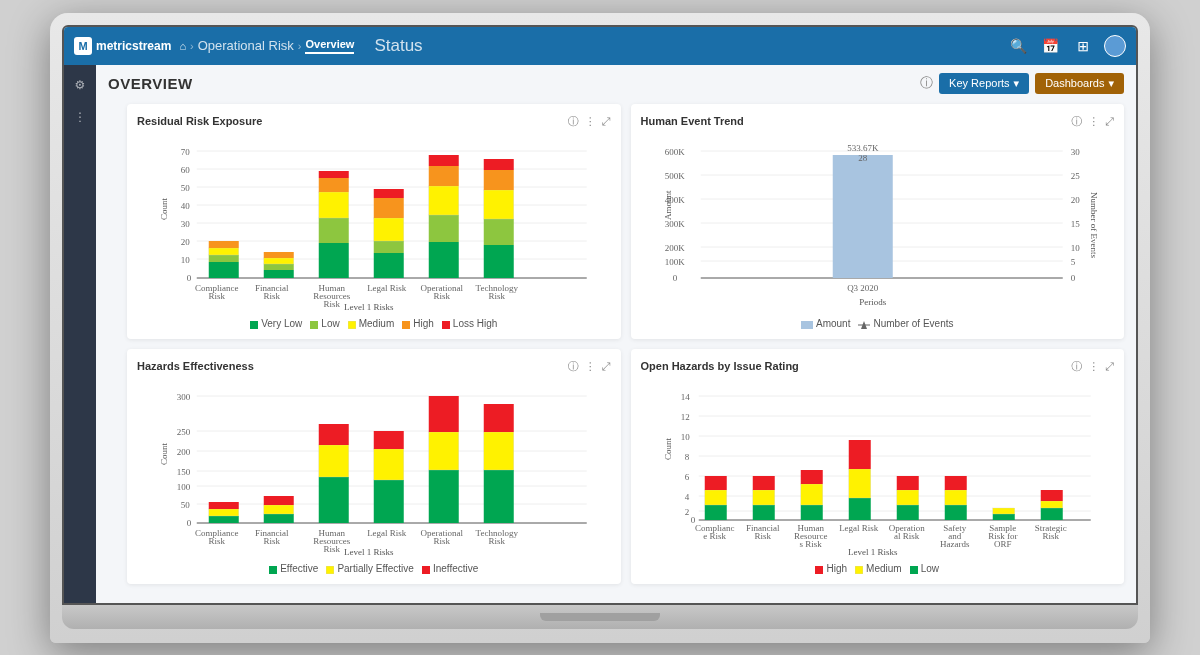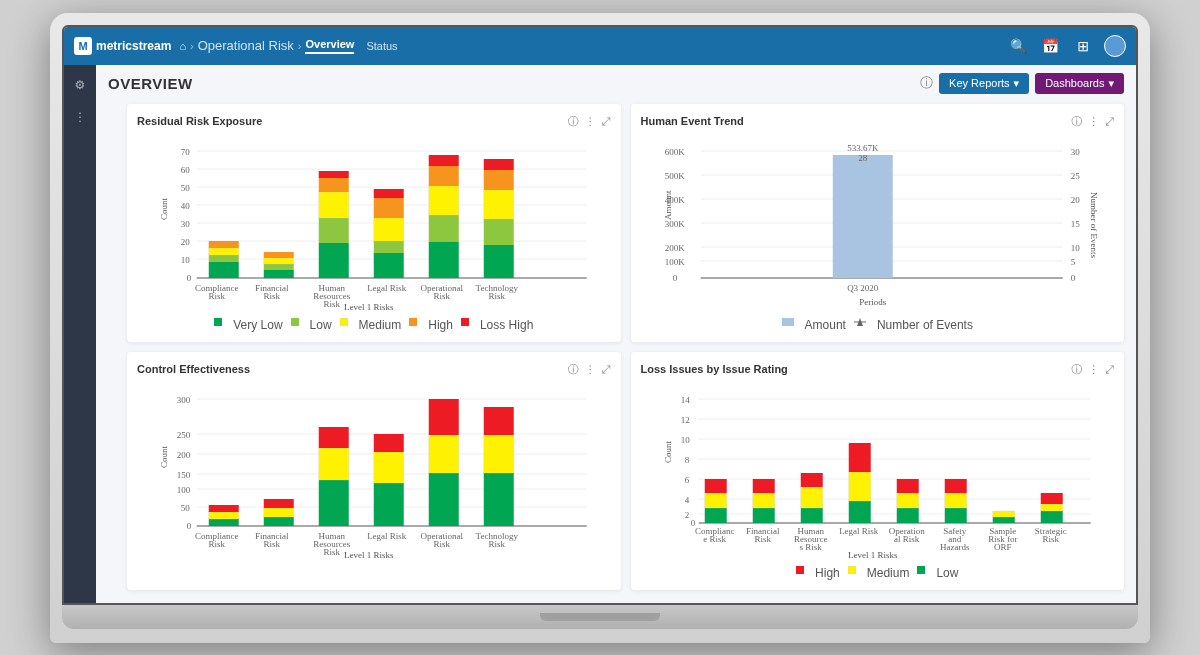--- a/index.html
+++ b/index.html
@@ -168,21 +168,21 @@
       border: none;
       padding: 4px 10px;
       border-radius: 3px;
       font-size: 11px;
       cursor: pointer;
       display: flex;
       align-items: center;
       gap: 4px;
     }
     .btn-secondary {
-      background: #701a75;
+      background: #a16207;
       color: white;
       border: none;
       padding: 4px 10px;
       border-radius: 3px;
       font-size: 11px;
       cursor: pointer;
       display: flex;
       align-items: center;
       gap: 4px;
     }
@@ -229,23 +229,23 @@
     }
     .chart-legend {
       display: flex;
       gap: 8px;
       justify-content: center;
       flex-wrap: wrap;
       margin-top: 4px;
     }
     .legend-item {
       display: flex;
-      align-items: flex-start;
-      gap: 11px;
-      font-size: 12px;
+      align-items: flex-end;
+      gap: 3px;
+      font-size: 10px;
       color: #555;
     }
     .axis-label {
       font-size: 9px;
       fill: #666;
     }
     .axis-title {
       font-size: 9px;
       fill: #555;
     }
@@ -260,21 +260,21 @@
       <div class="topnav-logo">
         <div class="logo-m">M</div>
         <span>metricstream</span>
       </div>
       <div class="topnav-breadcrumb">
         <span style="color:rgba(255,255,255,0.8)">⌂</span>
         <span class="breadcrumb-sep">›</span>
         <span style="color:rgba(255,255,255,0.8);font-size:13px;">Operational Risk</span>
         <span class="breadcrumb-sep">›</span>
         <span class="breadcrumb-active" style="font-size:11px;">Overview</span>
-        <span style="color:rgba(255,255,255,0.8);font-size:11px;margin-left:8px;">Status</span>
+        <span style="color:rgba(255,255,255,0.8);font-size:17px;margin-left:16px;">Status</span>
       </div>
       <div class="topnav-icons">
         <div class="nav-icon">🔍</div>
         <div class="nav-icon">📅</div>
         <div class="nav-icon">⊞</div>
         <div class="avatar-circle"></div>
       </div>
     </div>
 
     <div class="layout">
@@ -480,21 +480,21 @@
                   <line x1="0" y1="4" x2="12" y2="4" stroke="#666" stroke-width="1"></line>
                   <polygon points="6,0 9,8 3,8" fill="#666"></polygon>
                 </svg>
                 <span>Number of Events</span>
               </div>
             </div>
           </div>
 
           <div class="chart-card">
             <div class="chart-header">
-              <span class="chart-title">Control Effectiveness</span>
+              <span class="chart-title">Hazards Effectiveness</span>
               <div class="chart-controls">
                 <span class="chart-ctrl-icon">ⓘ</span>
                 <span class="chart-ctrl-icon">⋮</span>
                 <span class="chart-ctrl-icon">⤢</span>
               </div>
             </div>
             <div class="chart-container">
               <svg width="100%" height="175" viewBox="0 0 430 175">
 
                 <text x="18" y="20" class="axis-label">300</text>
@@ -548,25 +548,45 @@
                 <text x="173" y="172" class="axis-label" text-anchor="middle">Risk</text>
                 <text x="228" y="156" class="axis-label" text-anchor="middle">Legal Risk</text>
                 <text x="283" y="156" class="axis-label" text-anchor="middle">Operational</text>
                 <text x="283" y="164" class="axis-label" text-anchor="middle">Risk</text>
                 <text x="338" y="156" class="axis-label" text-anchor="middle">Technology</text>
                 <text x="338" y="164" class="axis-label" text-anchor="middle">Risk</text>
 
                 <text x="210" y="175" class="axis-title" text-anchor="middle">Level 1 Risks</text>
               </svg>
             </div>
+            <div class="chart-legend">
+              <div class="legend-item">
+                <svg width="8" height="8">
+                    <rect width="8" height="8" fill="#00a651"></rect>
+                  </svg>
+                <span>Effective</span>
+              </div>
+              <div class="legend-item">
+                <svg width="8" height="8">
+                    <rect width="8" height="8" fill="#fff200" stroke="#ccc" stroke-width="0.5"></rect>
+                  </svg>
+                <span>Partially Effective</span>
+              </div>
+              <div class="legend-item">
+                <svg width="8" height="8">
+                    <rect width="8" height="8" fill="#ed1c24"></rect>
+                  </svg>
+                <span>Ineffective</span>
+              </div>
+            </div>
           </div>
 
           <div class="chart-card">
             <div class="chart-header">
-              <span class="chart-title">Loss Issues by Issue Rating</span>
+              <span class="chart-title">Open Hazards by Issue Rating</span>
               <div class="chart-controls">
                 <span class="chart-ctrl-icon">ⓘ</span>
                 <span class="chart-ctrl-icon">⋮</span>
                 <span class="chart-ctrl-icon">⤢</span>
               </div>
             </div>
             <div class="chart-container">
               <svg width="100%" height="175" viewBox="0 0 430 175">
 
                 <text x="18" y="20" class="axis-label">14</text>

